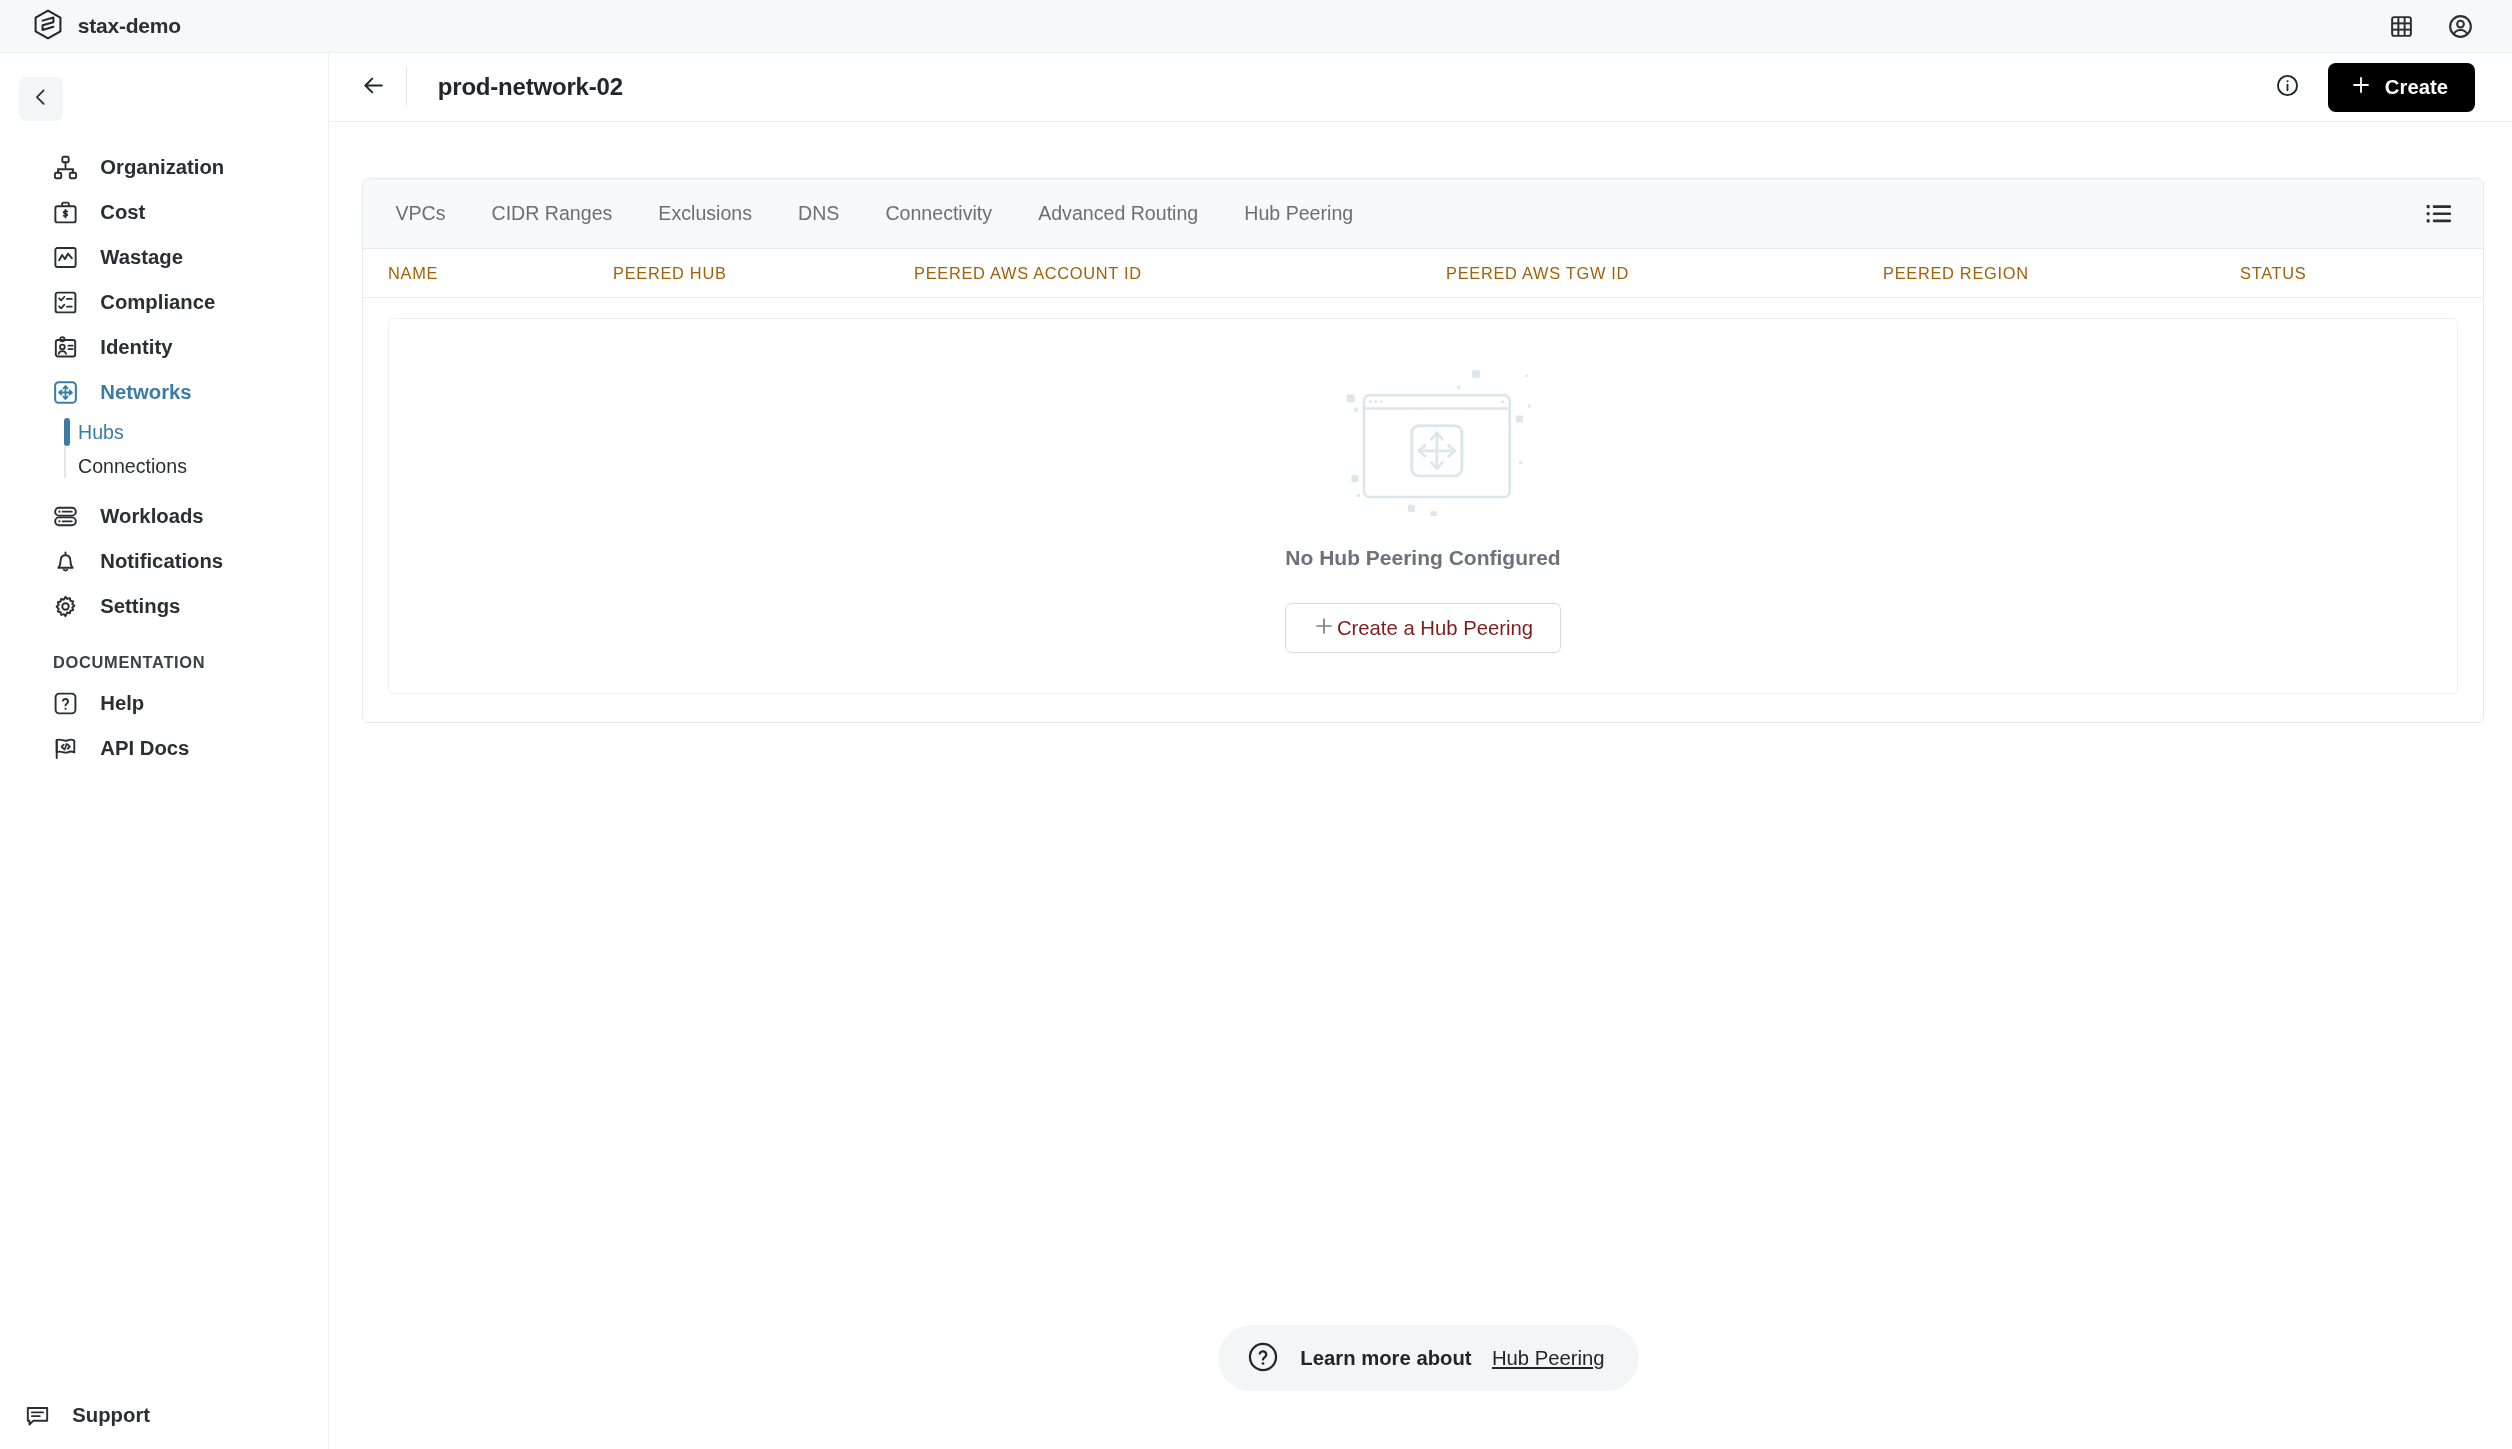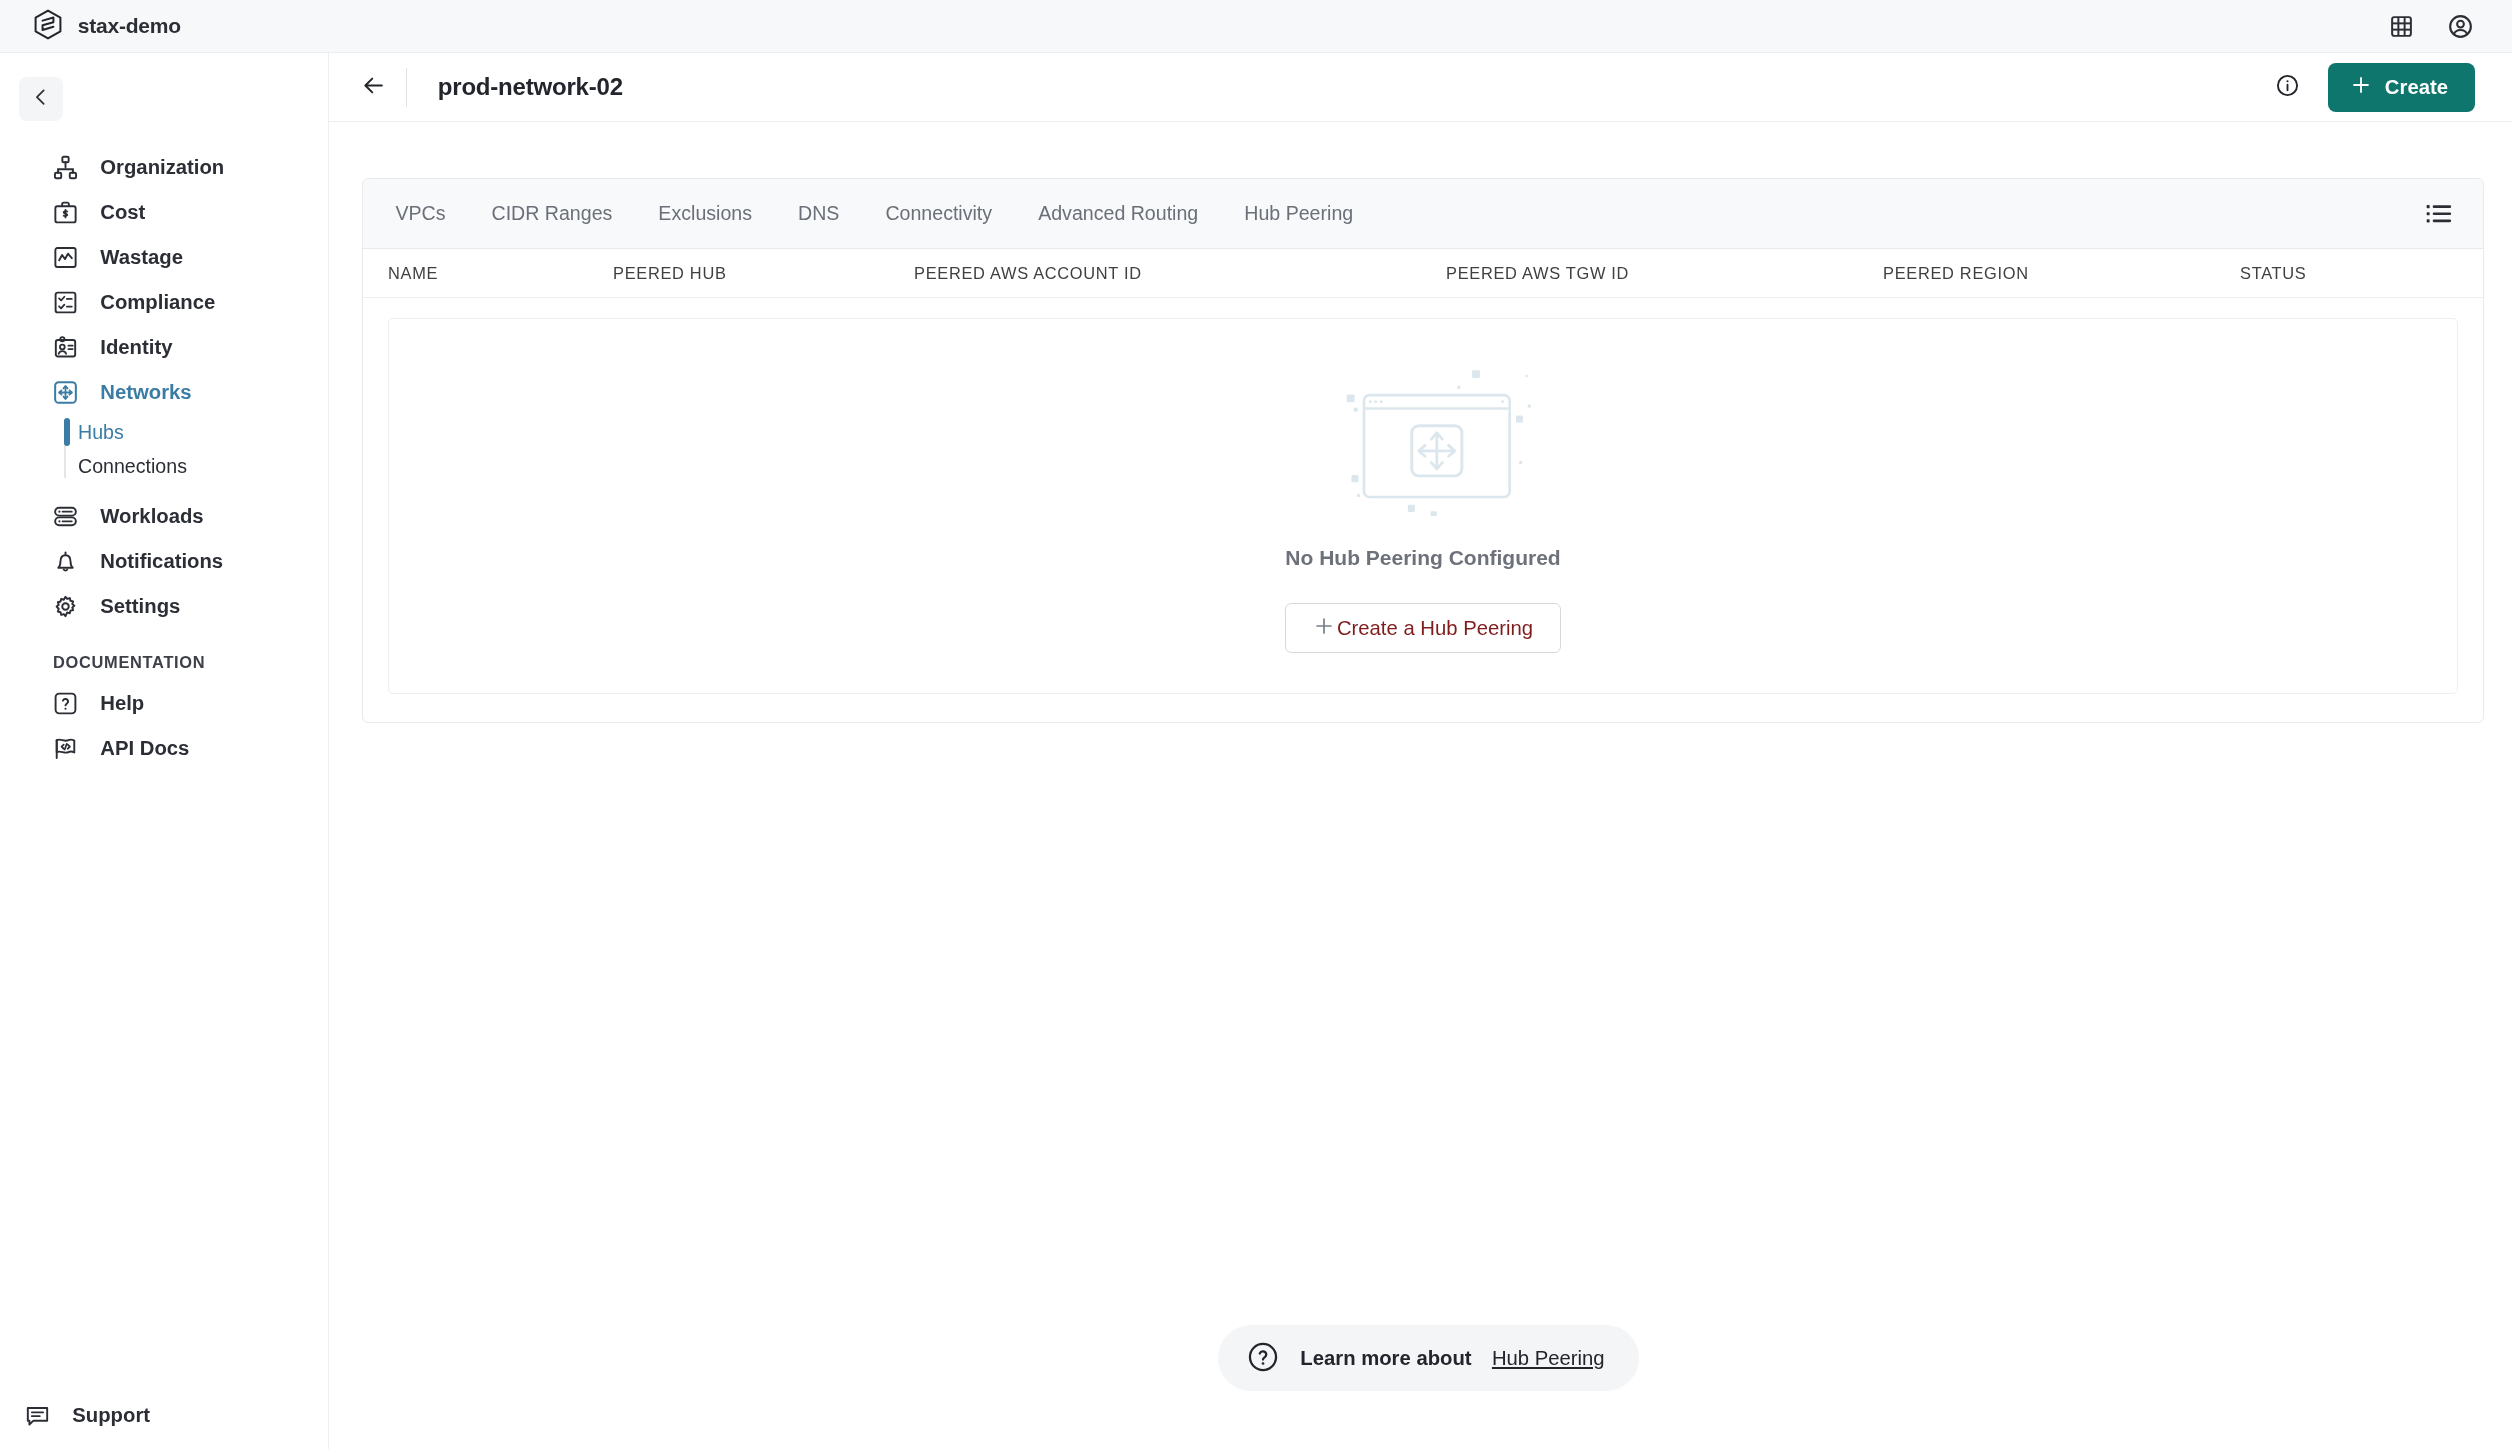--- a/index.html
+++ b/index.html
@@ -68,42 +68,42 @@
   #page-header {
     height: 69px; display: flex; align-items: center; padding: 0 38px 0 22px;
     border-bottom: 0.8px solid #eceef0; background: #ffffff;
   }
   #back-btn { width: 44px; height: 44px; display: flex; align-items: center; justify-content: center; cursor: pointer; }
   #header-divider { width: 0.8px; height: 39px; background: #e1e3e6; margin: 0 31px 0 11px; }
   #page-title { font-size: 24px; font-weight: bold; color: #22252b; letter-spacing: -0.2px; }
   #header-right { margin-left: auto; display: flex; align-items: center; gap: 28px; }
   #create-btn {
     display: flex; align-items: center; gap: 12.5px;
-    background: #0f766e; color: #ffffff; border-radius: 7.8px;
+    background: #000000; color: #ffffff; border-radius: 7.8px;
     height: 49px; padding: 0 27px 0 22px; font-size: 20.3px; font-weight: bold; cursor: pointer;
   }
 
   
   #card {
     position: absolute; top: 125px; left: 33px; width: 2122px;
     background: #ffffff; border: 0.8px solid #e7e9ec; border-radius: 6.3px; overflow: hidden;
   }
   #tabbar {
     height: 70px; background: #f8f9fa; display: flex; align-items: center;
     padding: 0 27px 0 9.4px; border-bottom: 0.8px solid #e7e9ec;
   }
   #tabs { display: flex; align-items: flex-end; }
   .tab {
     padding: 0 23px; font-size: 19.6px; color: #6a6f78; cursor: pointer; white-space: nowrap;
   }
   #list-view-btn { margin-left: auto; width: 34px; height: 34px; display: flex; align-items: center; justify-content: center; cursor: pointer; }
 
   #thead { display: flex; height: 49px; align-items: center; background: #ffffff; border-bottom: 0.8px solid #eceef0; }
   .th {
-    font-size: 16.4px; color: #404040; letter-spacing: 0.7px; white-space: nowrap;
+    font-size: 16.4px; color: #a16207; letter-spacing: 0.7px; white-space: nowrap;
   }
 
   #empty-wrap { padding: 20.3px 25px 28px 25px; }
   #empty-box {
     border: 0.8px solid #eceef0; border-radius: 4.7px;
     height: 376px; display: flex; flex-direction: column; align-items: center; justify-content: center;
   }
   #empty-title { font-size: 21px; font-weight: bold; color: #6c717a; margin-top: 27px; }
   #empty-btn {
     margin-top: 33px; display: flex; align-items: center; gap: 2px;

